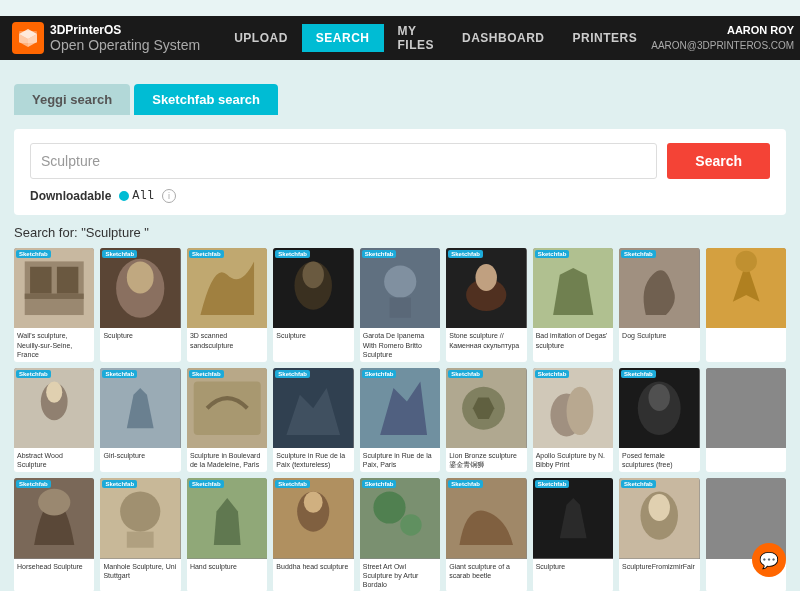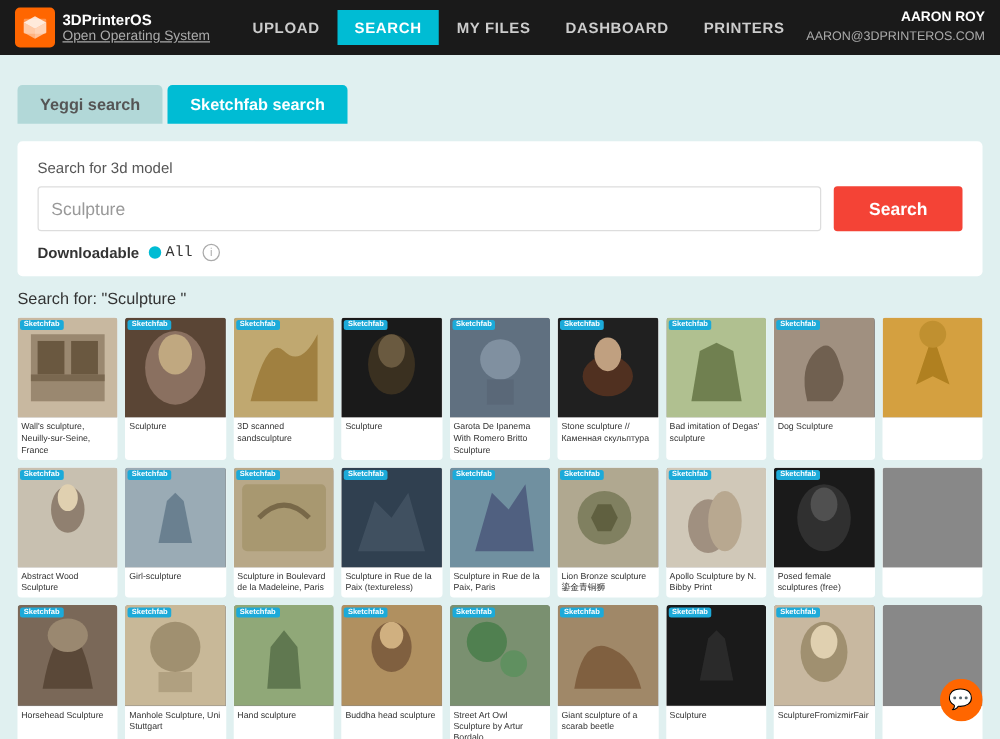--- a/index.html
+++ b/index.html
@@ -5,20 +5,21 @@
     * { box-sizing: border-box; margin: 0; padding: 0; }
     body { font-family: Arial, sans-serif; background: #e8f4f4; width: 800px; height: 591px; overflow: hidden; }
 
     
     .header {
       background: #1a1a1a;
       height: 44px;
       display: flex;
       align-items: center;
       padding: 0 12px;
+      margin-top: 16px;
     }
     .logo-area {
       display: flex;
       align-items: center;
       gap: 6px;
       flex-shrink: 0;
     }
     .logo-icon {
       width: 32px;
       height: 32px;
@@ -256,21 +257,21 @@
     <div class="logo-icon">
       <svg width="22" height="22" viewBox="0 0 22 22">
         <rect x="2" y="4" width="18" height="12" rx="1" fill="white" opacity="0.3"></rect>
         <polygon points="11,2 20,7 11,12 2,7" fill="white" opacity="0.8"></polygon>
         <polygon points="2,7 11,12 11,20 2,15" fill="white" opacity="0.5"></polygon>
         <polygon points="20,7 11,12 11,20 20,15" fill="white" opacity="0.6"></polygon>
       </svg>
     </div>
     <div>
       <div style="color:white;font-size:12px;font-weight:bold;">3DPrinterOS</div>
-      <div style="color:#aaa;font-size:11px;text-decoration:underline;">Open Operating System</div>
+      <div style="color:#aaa;font-size:14px;">Open Operating System</div>
     </div>
   </div>
 
   <nav class="nav">
     <div class="nav-item">UPLOAD</div>
     <div class="nav-item active">SEARCH</div>
     <div class="nav-item">MY FILES</div>
     <div class="nav-item">DASHBOARD</div>
     <div class="nav-item">PRINTERS</div>
   </nav>
@@ -282,21 +283,20 @@
 </div>
 
 <div class="main-container">
 
   <div class="tabs">
     <div class="tab inactive">Yeggi search</div>
     <div class="tab active">Sketchfab search</div>
   </div>
 
   <div class="search-area">
-    <div class="search-label">Search for 3d model</div>
     <div class="search-row">
       <input class="search-input" type="text" value="Sculpture" placeholder="Sculpture" style="">
       <button class="search-btn">Search</button>
     </div>
     <div class="filter-row">
       <span class="filter-label">Downloadable</span>
       <div class="filter-option">
         <div class="radio-circle selected"></div>
         <span>All</span>
       </div>

